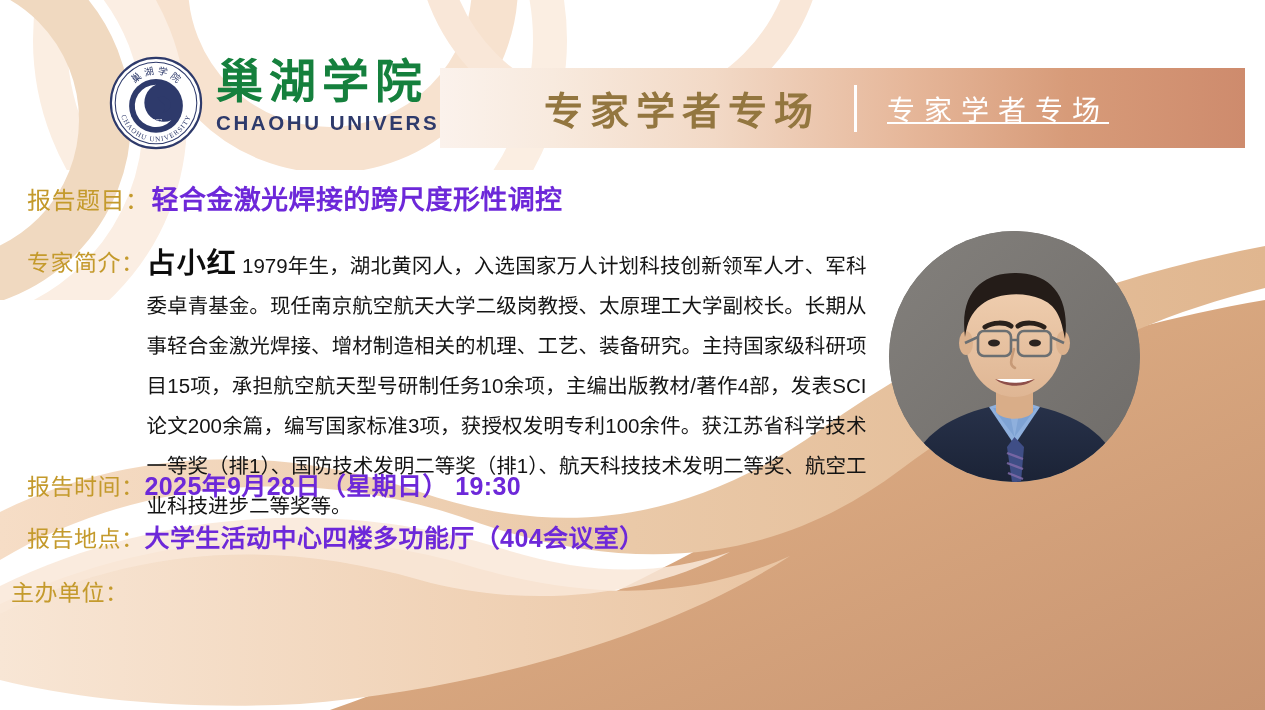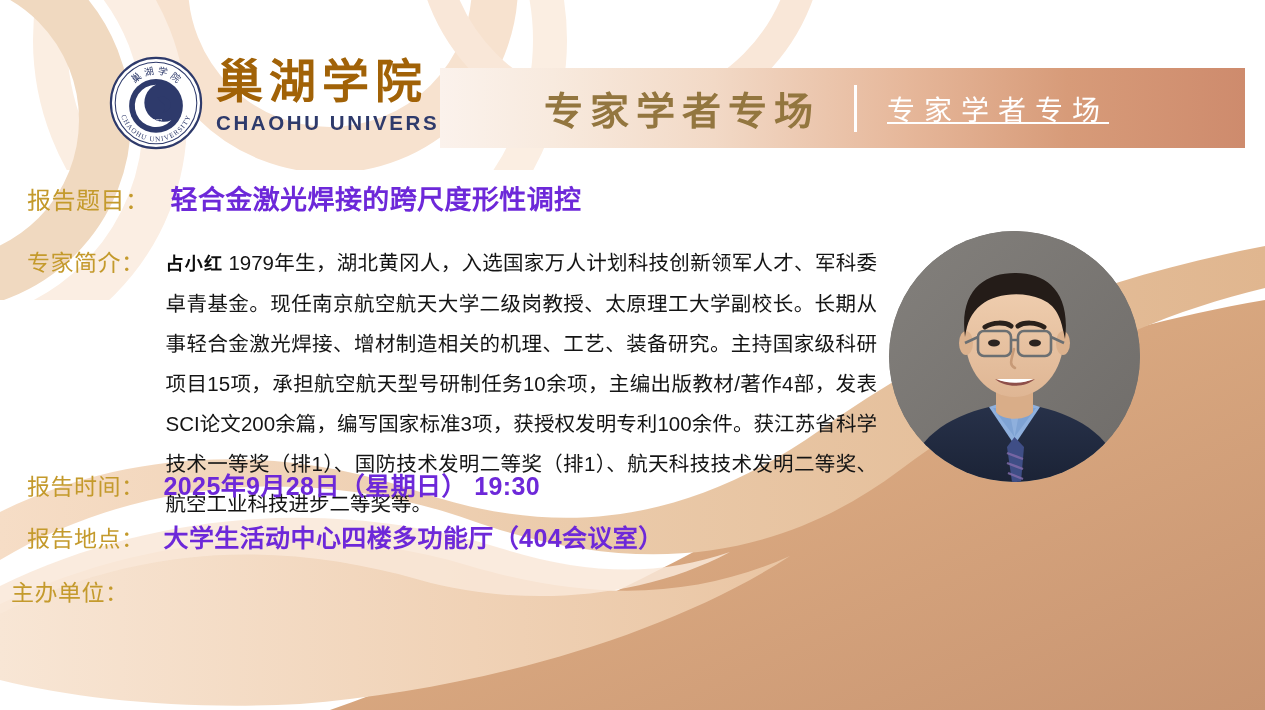--- a/index.html
+++ b/index.html
@@ -50,21 +50,21 @@
     position: absolute;
     left: 216px;
     top: 56px;
     width: 250px;
   }
   .logo-cn {
     font-family: "DejaVu Serif", "Liberation Serif", serif;
     font-size: 47px;
     font-weight: 700;
     letter-spacing: 6px;
-    color: #a16207;
+    color: #15803d;
     line-height: 1.12;
     white-space: nowrap;
   }
   .logo-en {
     font-size: 20.5px;
     font-weight: 700;
     letter-spacing: 2.6px;
     color: #2e3a6b;
     margin-top: 2px;
     white-space: nowrap;
@@ -109,21 +109,20 @@
     color: #ffffff;
     white-space: nowrap;
     text-decoration: underline;
   }
 
   
   .row {
     position: absolute;
     display: flex;
     align-items: baseline;
-    gap: 19px;
   }
   .label {
     color: #c49a2c;
     font-size: 23px;
     font-weight: 500;
     letter-spacing: 0.5px;
     white-space: nowrap;
     flex: 0 0 auto;
   }
   .value-strong {
@@ -143,21 +142,21 @@
   .bio-body {
     width: 720px;
     margin-left: 2px;
     font-size: 20.5px;
     line-height: 40px;
     color: #141414;
     text-align: justify;
     text-justify: inter-ideograph;
   }
   .bio-name {
-    font-size: 18px;
+    font-size: 29px;
     font-weight: 700;
     color: #0d0d0d;
     letter-spacing: 1px;
     margin-right: 5px;
   }
 
   #row-time  { left: 27px; top: 466px; }
   #row-place { left: 27px; top: 518px; }
   #row-host  { left: 11px; top: 574px; }
 

